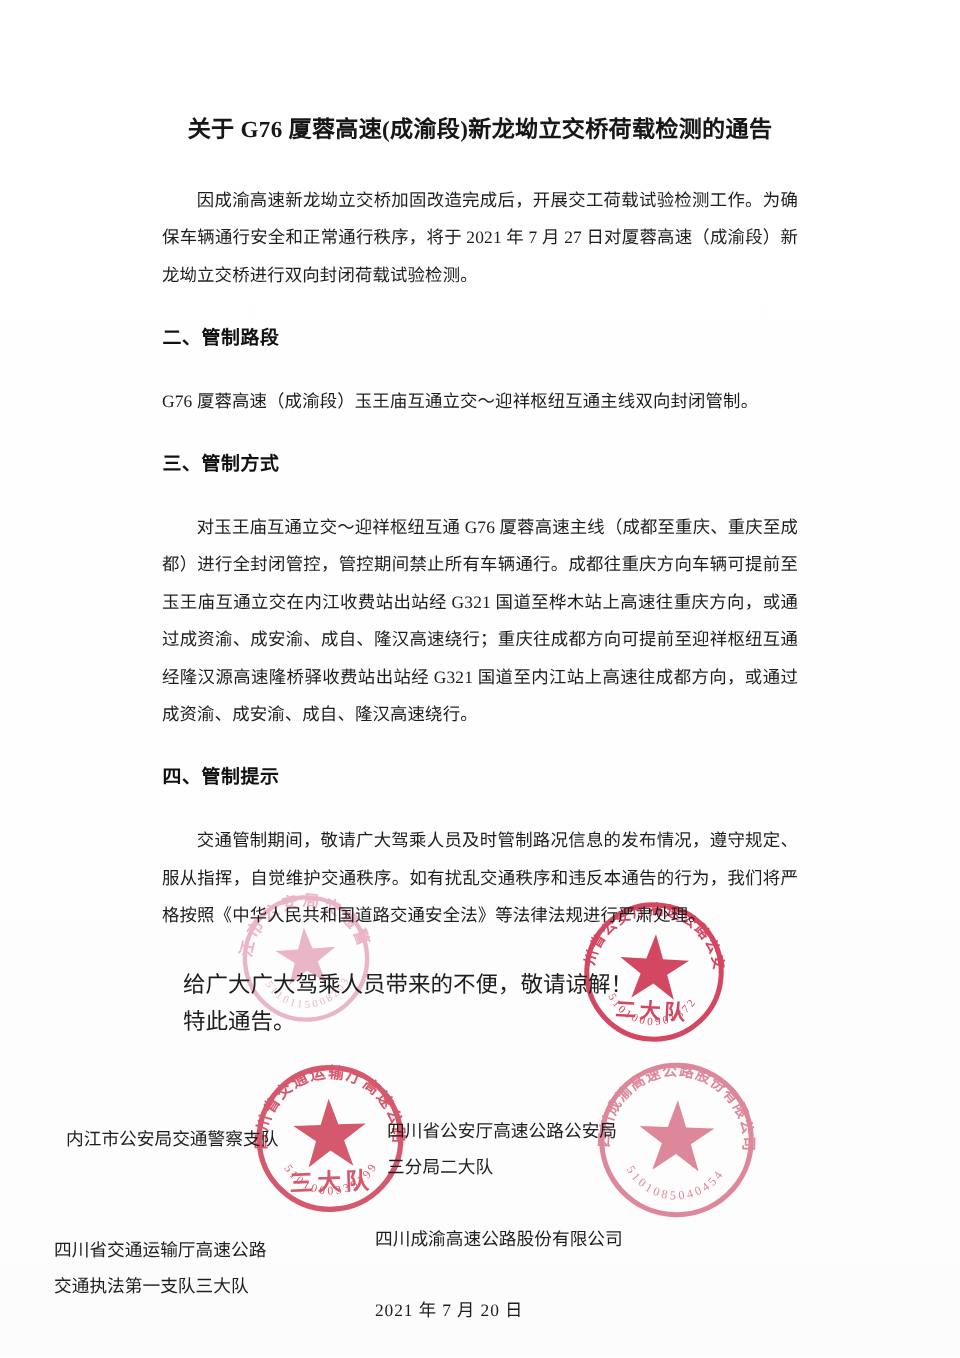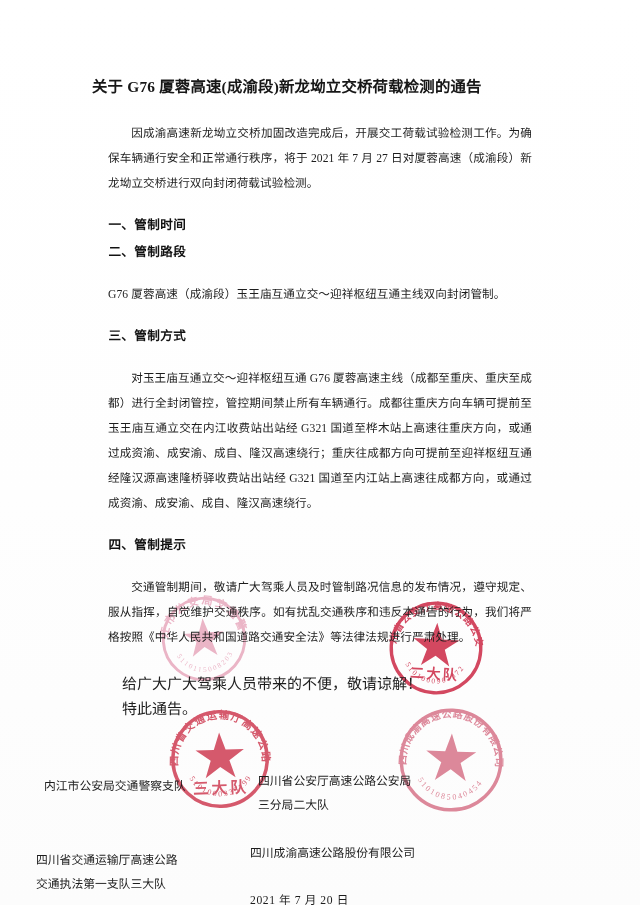--- a/index.html
+++ b/index.html
@@ -27,21 +27,21 @@
   }
   .content{
     position:relative;
     z-index:3;
     padding:0 92px 0 92px;
     box-sizing:border-box;
   }
   .doc-title{
     margin:0;
     padding-top:76px;
-    text-align:left;
+    text-align:center;
     font-size:15.4px;
     font-weight:bold;
     letter-spacing:.2px;
     color:#171717;
     line-height:1.4;
     font-family:"Liberation Serif","DejaVu Serif",serif;
   }
   .para{
     margin:16px;
     font-size:11.6px;
@@ -189,21 +189,20 @@
       <polygon points="60,34 66,51.6 84.6,51.6 69.5,62.5 75.2,80.1 60,69.2 44.8,80.1 50.5,62.5 35.4,51.6 54,51.6" fill="#d4687f"></polygon>
     </svg>
   </div>
 
   <div class="content">
 
     <h1 class="doc-title">关于 G76 厦蓉高速(成渝段)新龙坳立交桥荷载检测的通告</h1>
 
     <p class="para first">因成渝高速新龙坳立交桥加固改造完成后，开展交工荷载试验检测工作。为确保车辆通行安全和正常通行秩序，将于 2021 年 7 月 27 日对厦蓉高速（成渝段）新龙坳立交桥进行双向封闭荷载试验检测。</p>
 
-    <h2 class="section-head">一、管制时间</h2>
 
     <h2 class="section-head">二、管制路段</h2>
     <p class="para noindent">G76 厦蓉高速（成渝段）玉王庙互通立交～迎祥枢纽互通主线双向封闭管制。</p>
 
     <h2 class="section-head">三、管制方式</h2>
     <p class="para">对玉王庙互通立交～迎祥枢纽互通 G76 厦蓉高速主线（成都至重庆、重庆至成都）进行全封闭管控，管控期间禁止所有车辆通行。成都往重庆方向车辆可提前至玉王庙互通立交在内江收费站出站经 G321 国道至桦木站上高速往重庆方向，或通过成资渝、成安渝、成自、隆汉高速绕行；重庆往成都方向可提前至迎祥枢纽互通经隆汉源高速隆桥驿收费站出站经 G321 国道至内江站上高速往成都方向，或通过成资渝、成安渝、成自、隆汉高速绕行。</p>
 
     <h2 class="section-head">四、管制提示</h2>
     <p class="para">交通管制期间，敬请广大驾乘人员及时管制路况信息的发布情况，遵守规定、服从指挥，自觉维护交通秩序。如有扰乱交通秩序和违反本通告的行为，我们将严格按照《中华人民共和国道路交通安全法》等法律法规进行严肃处理。</p>
 

